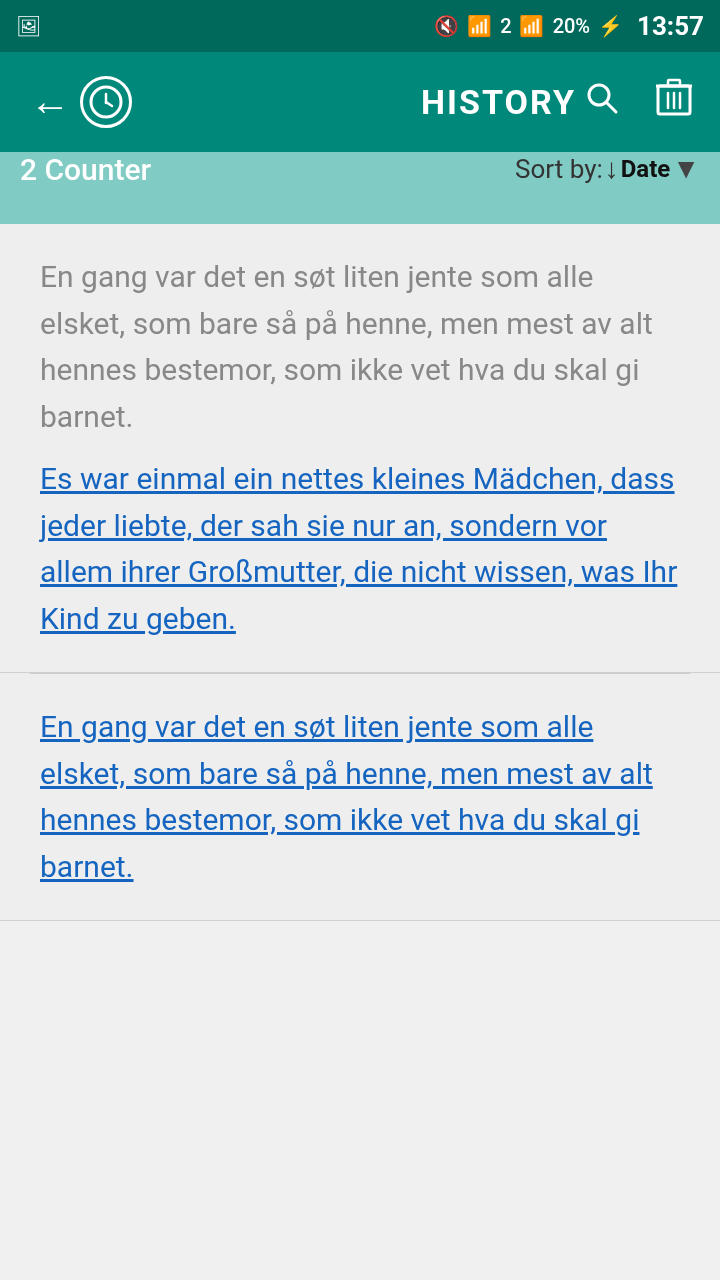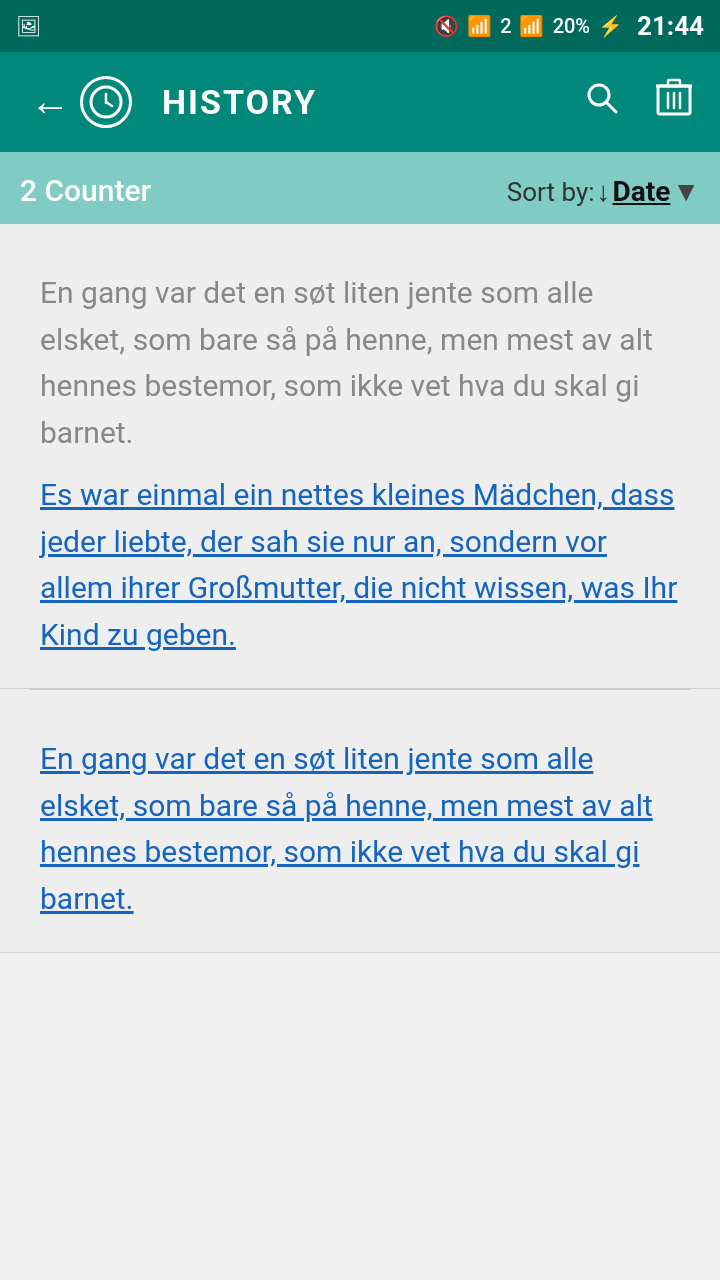--- a/index.html
+++ b/index.html
@@ -60,22 +60,22 @@
       color: white;
       font-size: 40px;
       cursor: pointer;
       padding: 10px;
       line-height: 1;
     }
     .app-bar-title-group {
       flex: 1;
       display: flex;
       align-items: center;
-      justify-content: flex-start;
-      gap: 30px;
+      justify-content: space-between;
+      gap: 5px;
     }
     .app-bar-clock-icon {
       color: white;
       font-size: 38px;
       border: 3px solid white;
       border-radius: 50%;
       width: 52px;
       height: 52px;
       display: flex;
       align-items: center;
@@ -99,22 +99,22 @@
       cursor: pointer;
       padding: 8px;
     }
 
     
     #sub-header {
       width: 720px;
       height: 72px;
       background: #80CBC4;
       display: flex;
-      align-items: flex-end;
-      padding: 16px 20px;
+      align-items: flex-start;
+      padding: 0 20px;
     }
     .counter-text {
       color: white;
       font-size: 30px;
       font-weight: 500;
       flex: 1;
     }
     .sort-group {
       display: flex;
       align-items: center;
@@ -123,41 +123,40 @@
     .sort-label {
       color: #333;
       font-size: 26px;
     }
     .sort-arrow {
       color: #333;
       font-size: 28px;
     }
     .sort-value {
       color: #111;
-      font-size: 28px;
+      font-size: 24px;
       font-weight: bold;
-      text-decoration: underline;
     }
     .sort-dropdown-icon {
       color: #444;
       font-size: 28px;
       cursor: pointer;
     }
 
     
     #content {
       width: 720px;
       background: #eeeeee;
       padding: 0;
     }
 
     
     .history-entry {
       background: #eeeeee;
-      padding: 46px 40px 30px 40px;
+      padding: 30px 40px 30px 40px;
       border-bottom: 1px solid #d0d0d0;
     }
     .entry-original {
       font-size: 30px;
       color: #888888;
       line-height: 1.55;
       margin-bottom: 16px;
     }
     .entry-translation {
       font-size: 30px;
@@ -180,21 +179,21 @@
   <div class="status-left">
     <span class="status-icon">🖼</span>
   </div>
   <div class="status-right">
     <span class="status-icon">🔇</span>
     <span class="status-icon">📶</span>
     <span class="status-icon">2</span>
     <span class="status-icon">📶</span>
     <span class="status-icon">20%</span>
     <span class="status-icon">⚡</span>
-    <span class="status-time">21:44</span>
+    <span class="status-time">13:57</span>
   </div>
 </div>
 
 <div id="app-bar">
   <span class="app-bar-back">←</span>
   <div class="app-bar-title-group">
     <div class="app-bar-clock-icon">
       <svg width="34" height="34" viewBox="0 0 34 34" fill="none">
         <circle cx="17" cy="17" r="15" stroke="white" stroke-width="3"></circle>
         <line x1="17" y1="9" x2="17" y2="18" stroke="white" stroke-width="2.5" stroke-linecap="round"></line>

